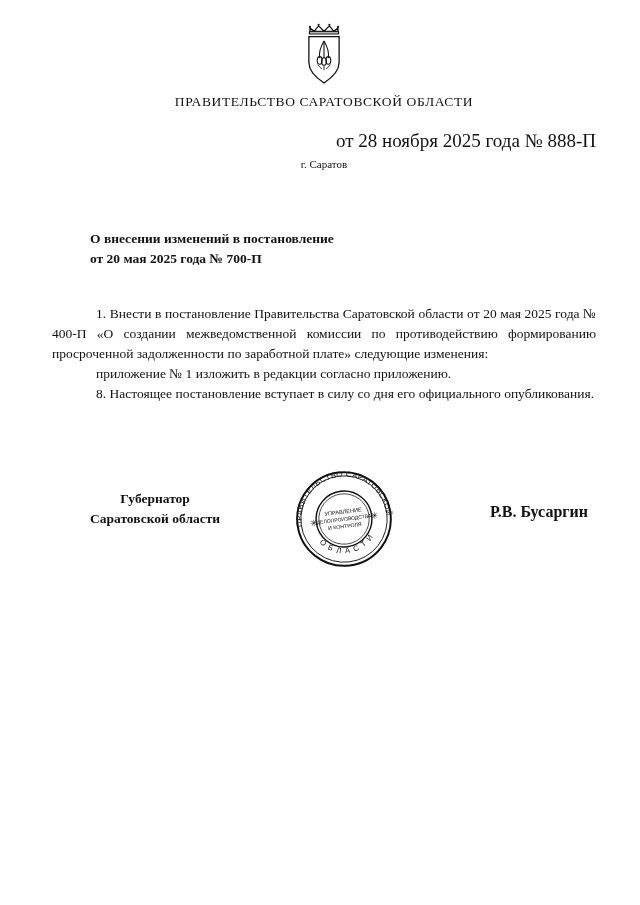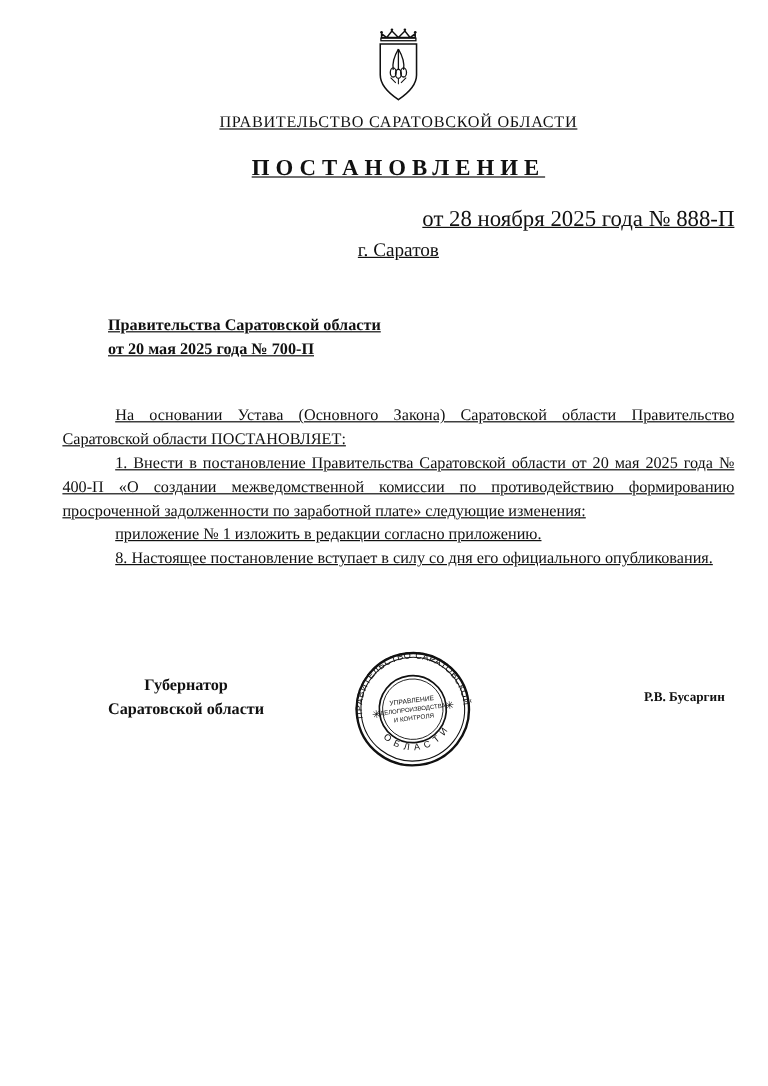--- a/index.html
+++ b/index.html
@@ -13,22 +13,21 @@
     font-family: "Liberation Serif", serif;
     color: #111111;
     position: relative;
     overflow: hidden;
   }
   .page {
     position: relative;
     width: 640px;
     height: 905px;
     box-sizing: border-box;
-    padding: 18px 28px 0 52px;
-    text-decoration: underline;
+    padding: 18px 44px 0 52px;
   }
 
   
   .emblem-wrap {
     display: flex;
     justify-content: center;
     margin-top: 4px;
     margin-bottom: 6px;
   }
   .emblem {
@@ -50,22 +49,22 @@
     letter-spacing: 5px;
     margin-bottom: 20px;
   }
   .doc-meta {
     text-align: right;
     font-size: 19px;
     margin-bottom: 6px;
   }
   .doc-city {
     text-align: center;
-    font-size: 16px;
-    margin-bottom: 43px;
+    font-size: 11px;
+    margin-bottom: 59px;
   }
 
   .subject {
     font-size: 13.5px;
     font-weight: bold;
     line-height: 1.45;
     margin-left: 38px;
     margin-bottom: 36px;
   }
   .subject div { white-space: nowrap; }
@@ -93,21 +92,21 @@
     left: 38px;
     top: 24px;
     font-size: 13.5px;
     font-weight: bold;
     line-height: 1.45;
   }
   .sig-right {
     position: absolute;
     right: 8px;
     top: 38px;
-    font-size: 11px;
+    font-size: 16px;
     font-weight: bold;
   }
 
   
   .seal {
     position: absolute;
     left: 238px;
     top: 0px;
     width: 108px;
     height: 108px;
@@ -139,33 +138,31 @@
       <path d="M50 34 C56 44 60 54 58 66" stroke="#111" stroke-width="2" fill="none"></path>
       <ellipse cx="42" cy="70" rx="4.5" ry="7" fill="none" stroke="#111" stroke-width="2"></ellipse>
       <ellipse cx="58" cy="70" rx="4.5" ry="7" fill="none" stroke="#111" stroke-width="2"></ellipse>
       <ellipse cx="50" cy="72" rx="4.5" ry="7" fill="none" stroke="#111" stroke-width="2"></ellipse>
       <path d="M38 78 L46 86 M62 78 L54 86 M50 80 L50 88" stroke="#111" stroke-width="1.6"></path>
     </svg>
   </div>
 
   <div class="org-title">ПРАВИТЕЛЬСТВО САРАТОВСКОЙ ОБЛАСТИ</div>
 
-  <div class="doc-type">ПОСТАНОВЛЕНИЕ</div>
 
   <div class="doc-meta">от 28 ноября 2025 года № 888-П</div>
 
   <div class="doc-city">г. Саратов</div>
 
   <div class="subject">
-    <div>Правительства Саратовской области</div>
+    <div>О внесении изменений в постановление</div>
     <div>от 20 мая 2025 года № 700-П</div>
   </div>
 
   <div class="body-text">
-    <p>На основании Устава (Основного Закона) Саратовской области Правительство Саратовской области ПОСТАНОВЛЯЕТ:</p>
     <p>1. Внести в постановление Правительства Саратовской области от 20 мая 2025 года № 400-П «О создании межведомственной комиссии по противодействию формированию просроченной задолженности по заработной плате» следующие изменения:</p>
     <p class="sub-item">приложение № 1 изложить в редакции согласно приложению.</p>
     <p>8. Настоящее постановление вступает в силу со дня его официального опубликования.</p>
   </div>
 
   <div class="signature">
     <div class="sig-left">
       <div>Губернатор</div>
       <div>Саратовской области</div>
     </div>

